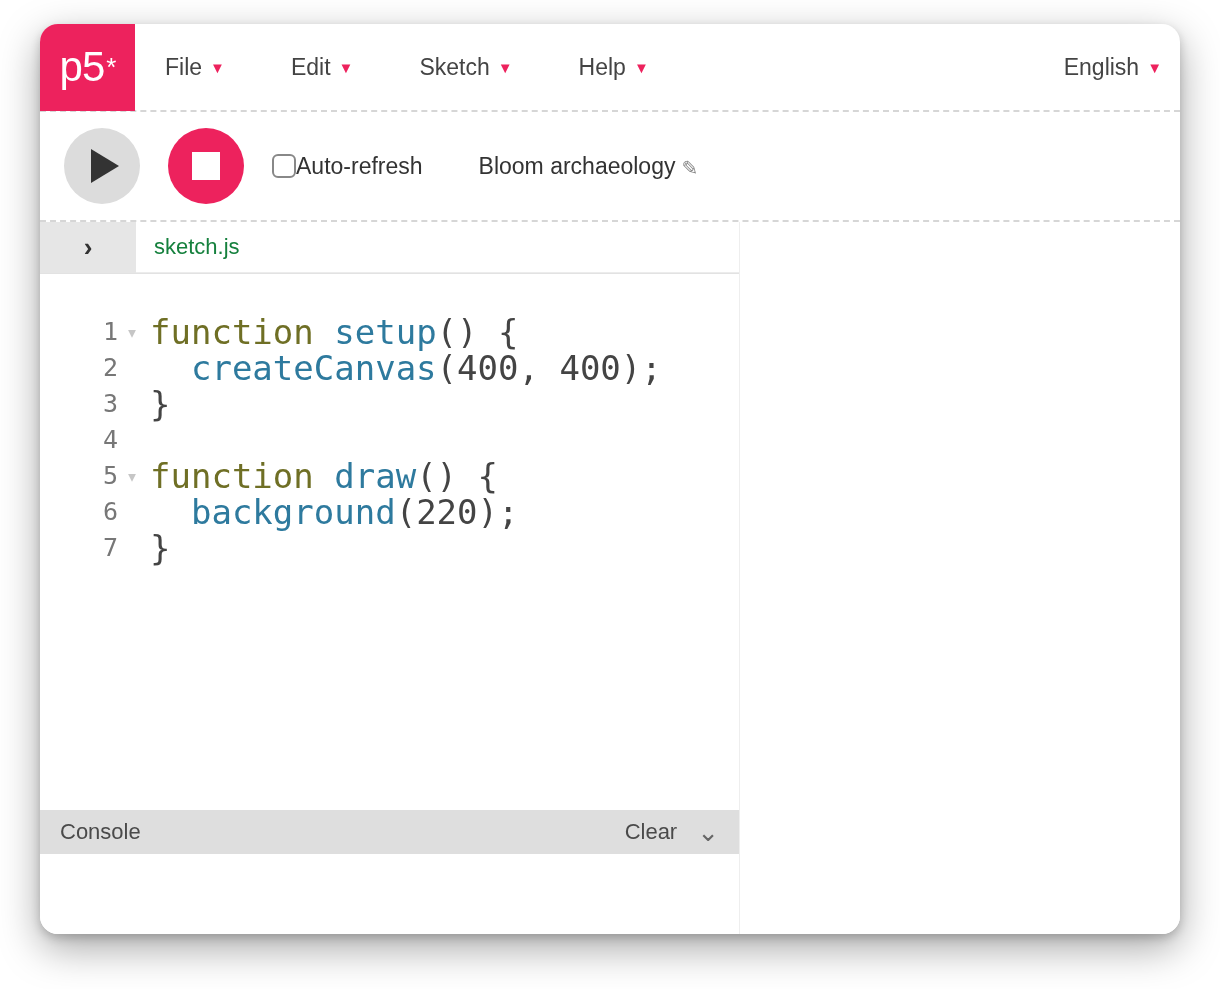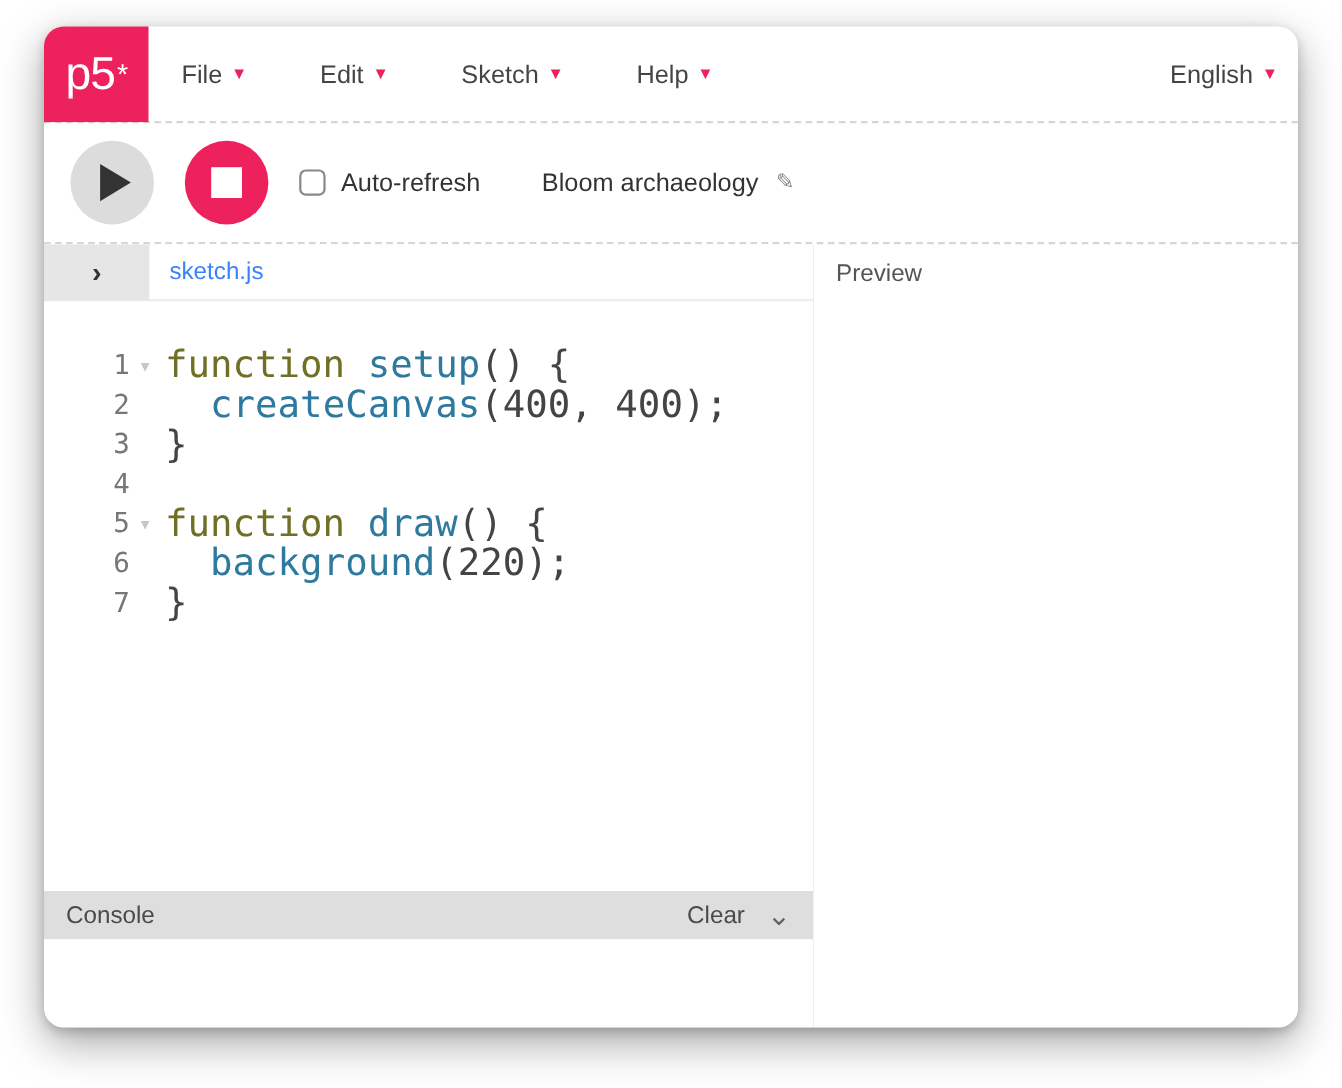--- a/index.html
+++ b/index.html
@@ -100,34 +100,34 @@
     margin-left: 6px;
   }
   .stop-btn { background: #ed225d; }
   .stop-btn .stop-square {
     width: 28px; height: 28px;
     background: #fff;
   }
   .auto-refresh {
     display: flex;
     align-items: center;
-    gap: 14px;
+    gap: 0;
     color: #333;
     font-size: 23px;
   }
   .checkbox {
     width: 24px; height: 24px;
     border: 2px solid #888;
     border-radius: 6px;
     cursor: pointer;
   }
   .sketch-name-wrap {
     display: flex;
-    align-items: flex-start;
-    gap: 16px;
+    align-items: flex-end;
+    gap: 6px;
     color: #333;
     font-size: 23px;
     margin-left: 28px;
   }
   .pencil-icon { color: #888; font-size: 20px; cursor: pointer; }
 
   
   .body-area {
     flex: 1;
     display: flex;
@@ -157,21 +157,21 @@
     font-size: 26px;
     color: #333;
     font-weight: bold;
   }
   .file-tab {
     flex: 1;
     display: flex;
     align-items: center;
     padding-left: 18px;
     font-size: 22px;
-    color: #3b82f6;
+    color: #15803d;
     background: #fff;
     border-bottom: 1px solid #ececec;
   }
 
   .code-area {
     flex: 1;
     display: flex;
     background: #fff;
     padding: 40px 14px 10px 14px;
     overflow: auto;
@@ -338,20 +338,17 @@
         <span>Console</span>
         <div class="console-right">
           <span>Clear</span>
           <span class="console-chevron">⌄</span>
         </div>
       </div>
       <div class="console-body"></div>
     </div>
 
     <div class="preview-col">
-      <div class="preview-header">
-        <span>Preview</span>
-      </div>
       <div class="preview-body"></div>
     </div>
 
   </div>
 </div>
 
 </body></html>

